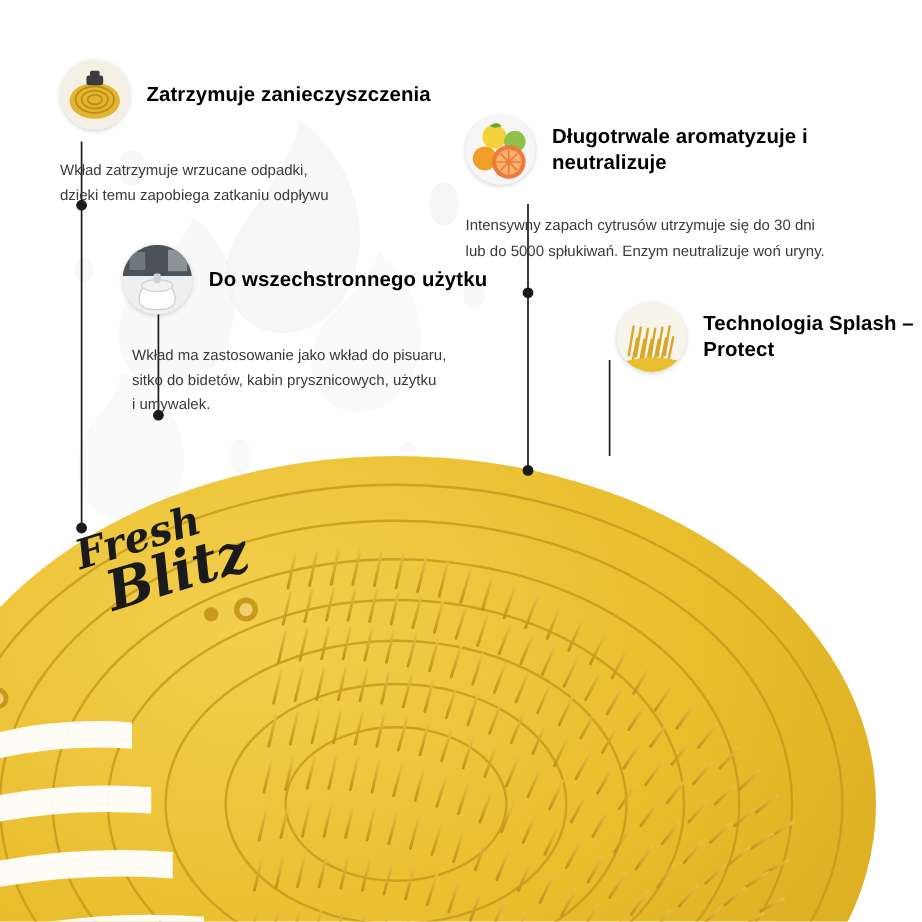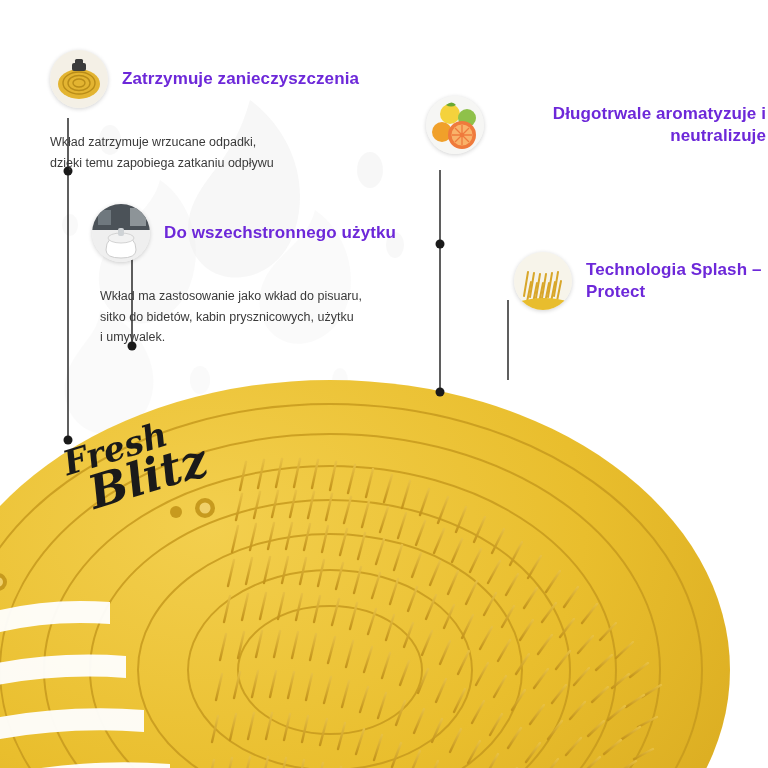--- a/index.html
+++ b/index.html
@@ -82,40 +82,40 @@
     background: #f7f7f7;
     box-shadow: 0 1px 4px rgba(0,0,0,0.18);
     overflow: hidden;
     flex: 0 0 auto;
     position: relative;
   }
   .badge svg { display: block; }
   .feature-title {
     font-size: 17px;
     font-weight: bold;
-    color: #6d28d9;
+    color: #000000;
     line-height: 1.32;
     letter-spacing: 0.1px;
   }
   .feature-body {
     font-size: 12.5px;
     line-height: 1.65;
     color: #3a3a3a;
     margin-top: 24px;
     white-space: pre-line;
   }
 
   
   #f1 { left: 50px;  top: 50px;  width: 330px; }
   #f1 .feature-body { margin-left: 0px; }
 
-  #f2 { left: 426px; top: 96px;  width: 340px; text-align: right; }
+  #f2 { left: 388px; top: 96px;  width: 340px; }
   #f2 .feature-body { margin-left: 0px; }
 
-  #f3 { left: 92px; top: 204px; width: 310px; }
+  #f3 { left: 102px; top: 204px; width: 310px; }
   #f3 .feature-head { }
   #f3 .feature-body { margin-left: 8px; }
 
   #f4 { left: 514px; top: 252px; width: 260px; }
   #f4 .feature-body { margin-left: 0px; }
 
   
   .lines {
     position: absolute;
     left: 0; top: 0;
@@ -483,20 +483,22 @@
           <path d="M29 32 L43 46"></path>
             <path d="M43 32 L29 46"></path>
         </g>
         <circle cx="36" cy="39" r="2.2" fill="#ef7a3c"></circle>
         <path d="M20 9 q6 -5 10 0 q-5 3 -10 0 z" fill="#6aa832"></path>
       </svg>
     </div>
     <div class="feature-title">Długotrwale aromatyzuje
 i neutralizuje</div>
   </div>
+  <div class="feature-body">Intensywny zapach cytrusów  utrzymuje się do 30 dni
+lub do 5000 spłukiwań. Enzym neutralizuje woń uryny.</div>
 </div>
 
 <div class="feature" id="f3">
   <div class="feature-head">
     <div class="badge">
       <svg width="58" height="58" viewBox="0 0 58 58" xmlns="http://www.w3.org/2000/svg">
         <rect width="58" height="58" fill="#efefef"></rect>
         <rect x="0" y="0" width="58" height="26" fill="#4b5258"></rect>
         <rect x="6" y="6" width="13" height="15" fill="#6f787e"></rect>
         <rect x="38" y="4" width="16" height="18" fill="#8d9498"></rect>

